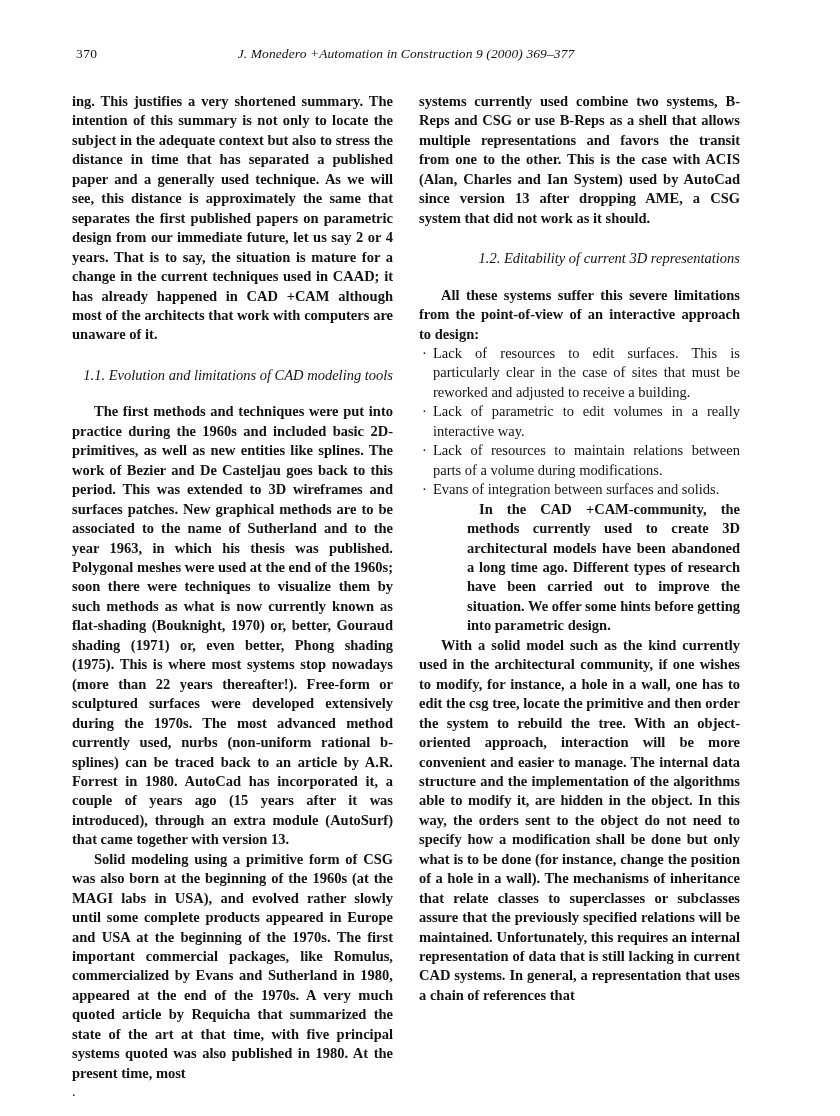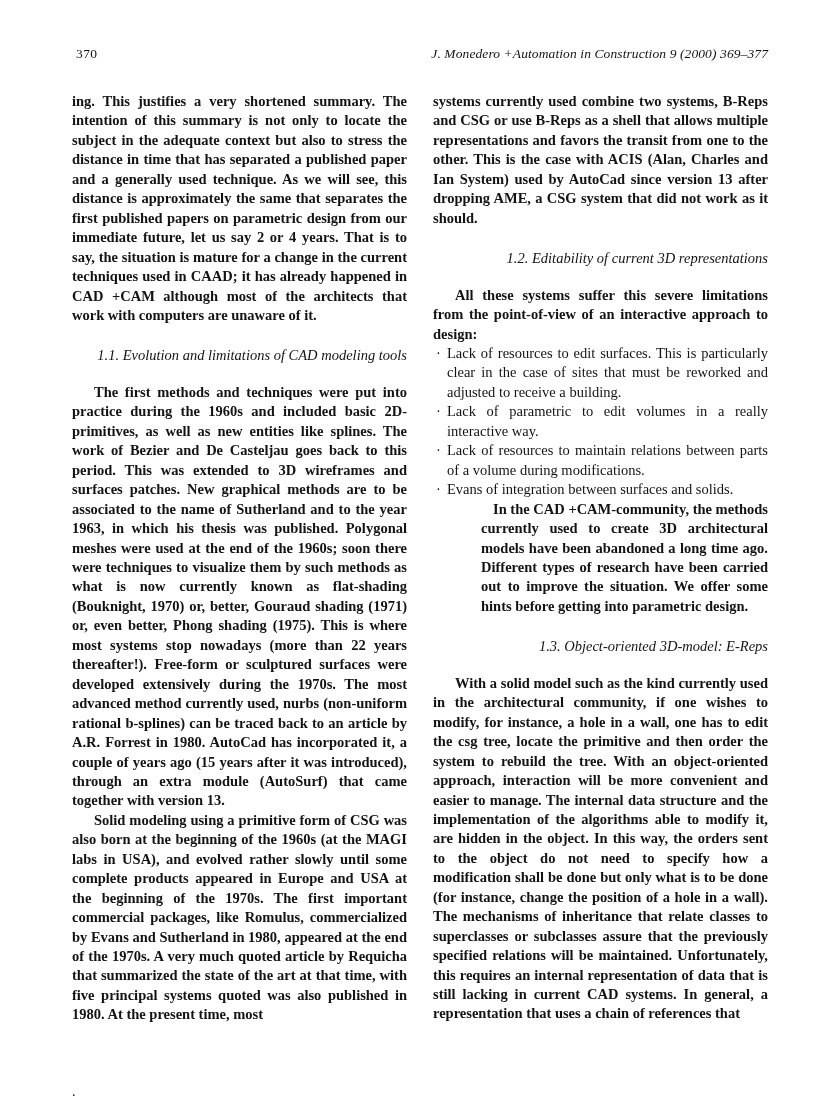--- a/index.html
+++ b/index.html
@@ -12,39 +12,39 @@
     height: 1116px;
     font-family: "Liberation Serif", serif;
     color: #131313;
     overflow: hidden;
   }
   .page {
     position: relative;
     width: 840px;
     height: 1116px;
     box-sizing: border-box;
-    padding: 46px 72px 0 72px;
+    padding: 46px 100px 0 72px;
     background: #ffffff;
   }
   .running-header {
     position: relative;
     height: 18px;
     font-size: 13.5px;
     margin-bottom: 28px;
   }
   .page-num {
     position: absolute;
     left: 4px;
     top: 0;
     font-style: normal;
     letter-spacing: 0.4px;
   }
   .head-title {
     display: block;
-    text-align: right;
+    text-align: center;
     font-style: italic;
     letter-spacing: 0.1px;
   }
   .columns {
     display: flex;
     gap: 26px;
   }
   .col {
     width: 335px;
     font-size: 14.5px;
@@ -118,21 +118,20 @@
         <li>
           <span class="bullet">·</span>
           <span>Lack of resources to maintain relations between parts of a volume during modifications.</span>
         </li>
         <li>
           <span class="bullet">·</span>
           <span>Evans of integration between surfaces and solids.</span>
         </li>
       </ul>
       <p class="indent-sm">In the CAD +CAM-community, the methods currently used to create 3D architectural models have been abandoned a long time ago. Different types of research have been carried out to improve the situation. We offer some hints before getting into parametric design.</p>
-      <h2 class="section-heading">1.3. Object-oriented 3D-model: E-Reps</h2>
       <p class="indent">With a solid model such as the kind currently used in the architectural community, if one wishes to modify, for instance, a hole in a wall, one has to edit the csg tree, locate the primitive and then order the system to rebuild the tree. With an object-oriented approach, interaction will be more convenient and easier to manage. The internal data structure and the implementation of the algorithms able to modify it, are hidden in the object. In this way, the orders sent to the object do not need to specify how a modification shall be done but only what is to be done (for instance, change the position of a hole in a wall). The mechanisms of inheritance that relate classes to superclasses or subclasses assure that the previously specified relations will be maintained. Unfortunately, this requires an internal representation of data that is still lacking in current CAD systems. In general, a representation that uses a chain of references that</p>
     </div>
 
   </div>
 
   <span class="stray-mark">.</span>
 
 </div>
 
 </body></html>

